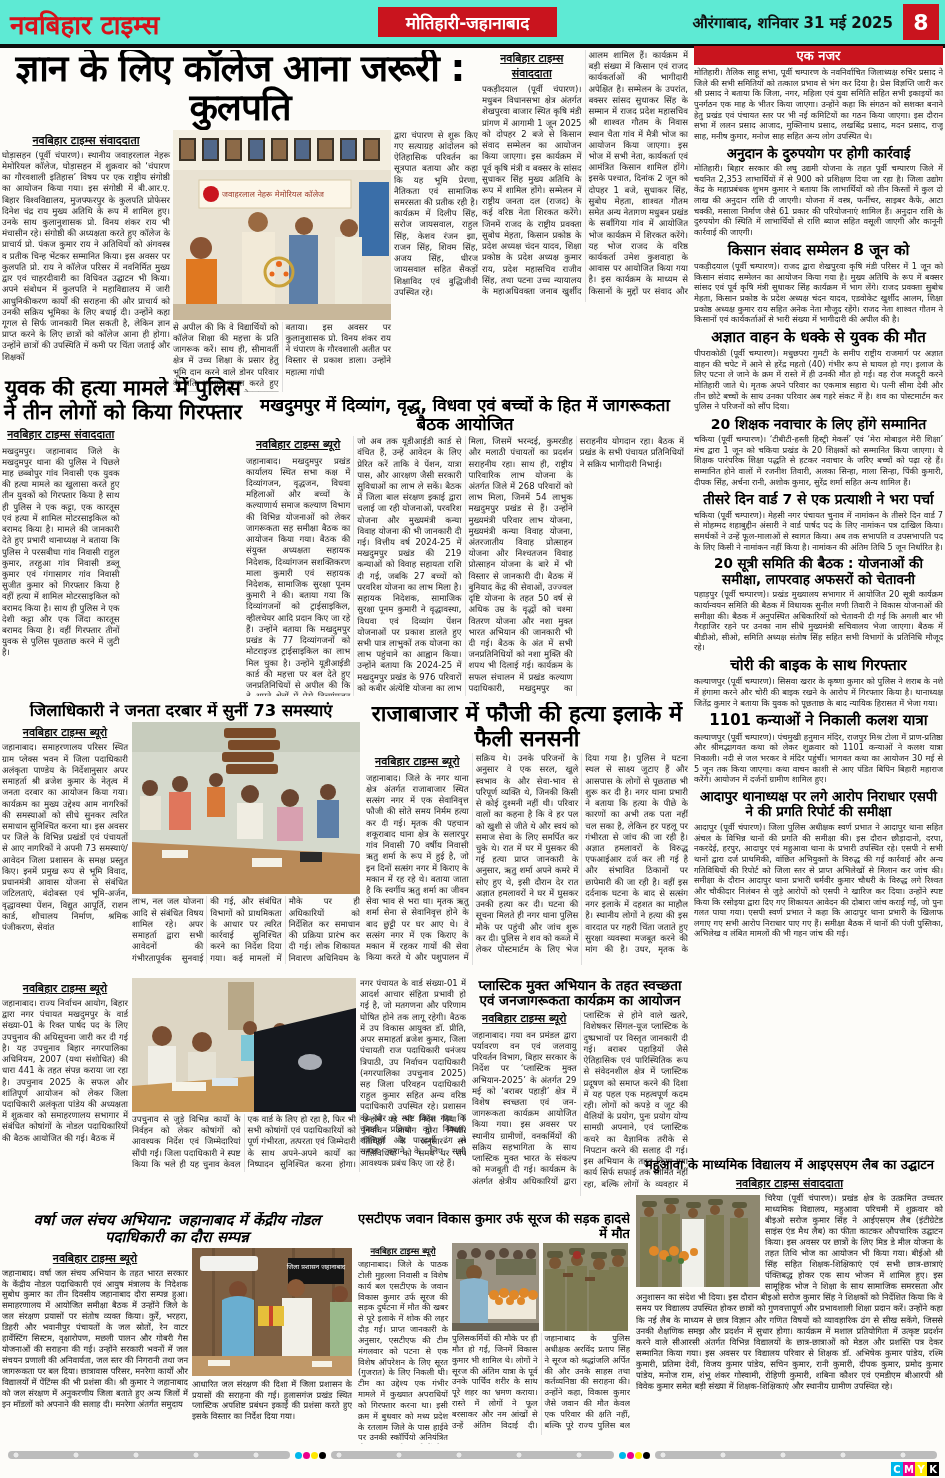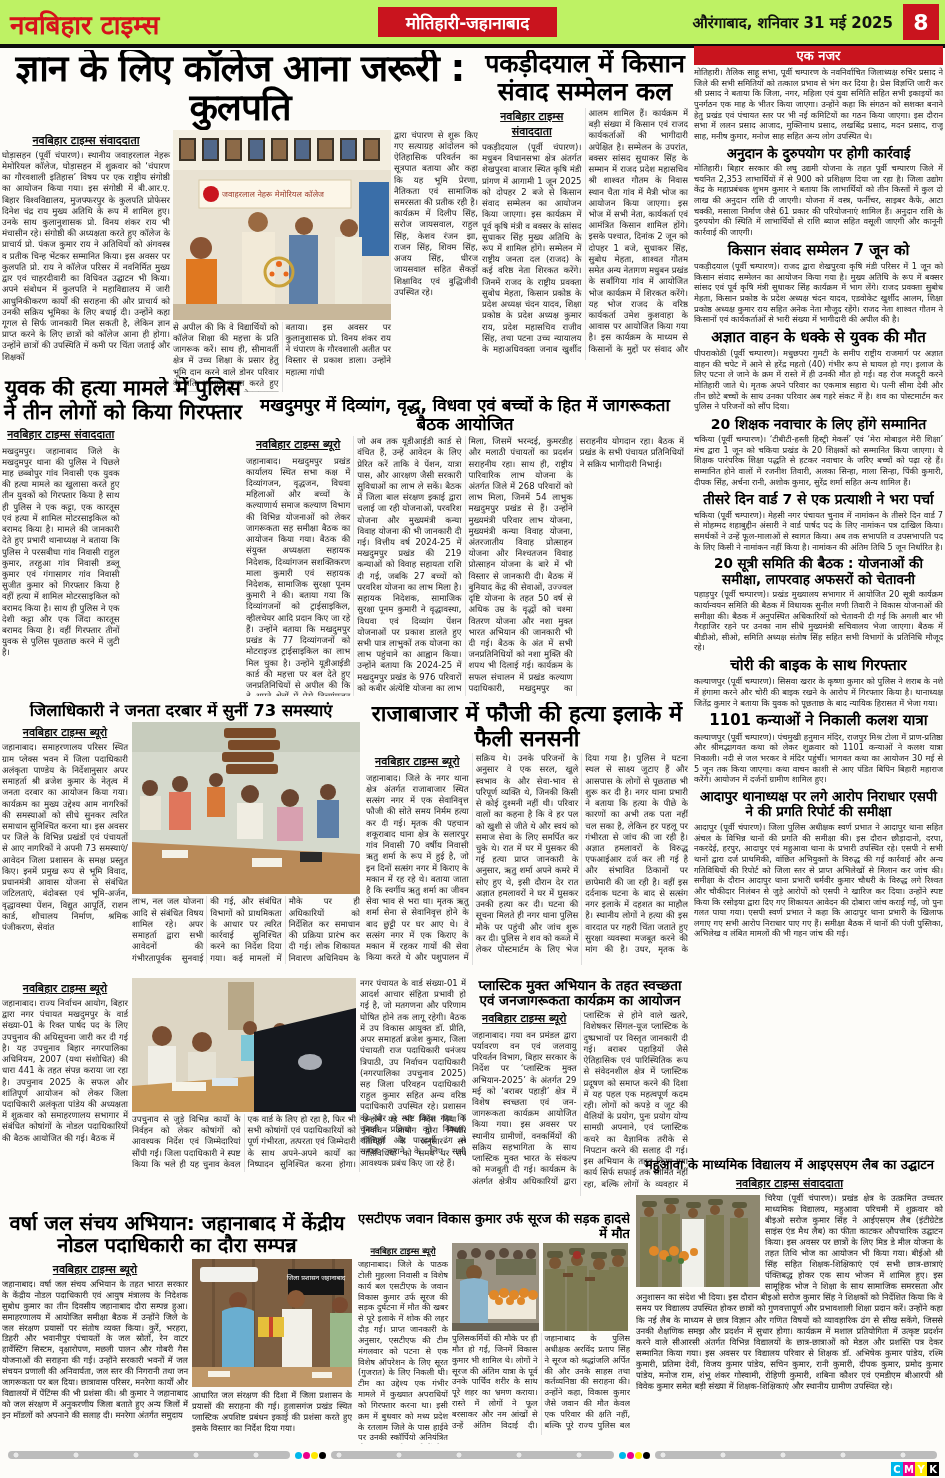--- a/index.html
+++ b/index.html
@@ -1,20 +1,20 @@
 <!DOCTYPE html>
 <html><head>
 <meta charset="utf-8">
 <style>
   html,body{margin:0;padding:0;}
   body{width:945px;height:1478px;position:relative;background:#fdfcf9;color:#141414;
        font-family:"DejaVu Sans","Liberation Sans",sans-serif;overflow:hidden;}
   .region{position:absolute;overflow:hidden;}
   
-  #masthead{left:0;top:0;width:945px;height:44px;background:#bef264;}
+  #masthead{left:0;top:0;width:945px;height:44px;background:#5eead4;}
   .paper-name{position:absolute;left:10px;top:6px;font-size:26px;font-weight:bold;color:#d6121b;letter-spacing:0;}
   .edition-box{position:absolute;left:378px;top:7px;width:179px;height:30px;background:#c9141e;color:#fff;
                display:flex;align-items:center;justify-content:center;font-size:17px;font-weight:bold;}
   .date-line{position:absolute;right:52px;top:12px;font-size:15px;font-weight:bold;color:#111;}
   .page-box{position:absolute;right:6px;top:4px;width:36px;height:36px;background:#c9141e;color:#fff;
             display:flex;align-items:center;justify-content:center;font-size:22px;font-weight:bold;}
   #rule{left:0;top:44px;width:945px;height:4px;background:#0d0d0d;}
   
   .hl{font-weight:bold;color:#000;text-align:center;line-height:1.12;margin:0 0 2px 0;}
   .hl-xl{font-size:37px;letter-spacing:-1px;line-height:1.05;}
@@ -108,38 +108,37 @@
           <circle cx="113" cy="144" r="2.5" fill="#e8671c"></circle>
         <rect y="174" width="218" height="16" fill="#c8b79a"></rect>
       </svg>
       <div class="bodytxt cols2" style="height:88px;margin-top:2px;">से अपील की कि वे विद्यार्थियों को कॉलेज शिक्षा की महत्ता के प्रति जागरूक करें। साथ ही, सीमावर्ती क्षेत्र में उच्च शिक्षा के प्रसार हेतु भूमि दान करने वाले डोनर परिवार के प्रति आभार व्यक्त करते हुए इसे समाज के लिए प्रेरणादायक बताया। इस अवसर पर कुलानुशासक प्रो. विनय शंकर राय ने चंपारण के गौरवशाली अतीत पर विस्तार से प्रकाश डाला। उन्होंने महात्मा गांधी</div>
     </div>
     <div class="bodytxt">द्वारा चंपारण से शुरू किए गए सत्याग्रह आंदोलन को ऐतिहासिक परिवर्तन का सूत्रपात बताया और कहा कि यह भूमि प्रेरणा, नैतिकता एवं सामाजिक समरसता की प्रतीक रही है। कार्यक्रम में दिलीप सिंह, सरोज जायसवाल, राहुल सिंह, केशव रंजन झा, राजन सिंह, शिवम सिंह, अजय सिंह, धीरज जायसवाल सहित सैकड़ों शिक्षाविद एवं बुद्धिजीवी उपस्थित रहे।</div>
   </div>
 </section>
 
 <section class="region" style="left:482px;top:50px;width:206px;height:340px;">
-  <h2 class="hl hl-lg">पकड़ीदयाल में किसान संवाद सम्मेलन कल</h2>
   <div class="bodytxt cols2" style="height:252px;">
     <span class="byline">नवबिहार टाइम्स संवाददाता</span>
     <span>पकड़ीदयाल (पूर्वी चंपारण)। मधुबन विधानसभा क्षेत्र अंतर्गत शेखपुरवा बाजार स्थित कृषि मंडी प्रांगण में आगामी 1 जून 2025 को दोपहर 2 बजे से किसान संवाद सम्मेलन का आयोजन किया जाएगा। इस कार्यक्रम में पूर्व कृषि मंत्री व बक्सर के सांसद सुधाकर सिंह मुख्य अतिथि के रूप में शामिल होंगे। सम्मेलन में राष्ट्रीय जनता दल (राजद) के कई वरिष्ठ नेता शिरकत करेंगे। जिनमें राजद के राष्ट्रीय प्रवक्ता सुबोध मेहता, किसान प्रकोष्ठ के प्रदेश अध्यक्ष चंदन यादव, शिक्षा प्रकोष्ठ के प्रदेश अध्यक्ष कुमार राय, प्रदेश महासचिव राजीव सिंह, तथा पटना उच्च न्यायालय के महाअधिवक्ता जनाब खुर्शीद आलम शामिल हैं। कार्यक्रम में बड़ी संख्या में किसान एवं राजद कार्यकर्ताओं की भागीदारी अपेक्षित है। सम्मेलन के उपरांत, बक्सर सांसद सुधाकर सिंह के सम्मान में राजद प्रदेश महासचिव श्री शाश्वत गौतम के निवास स्थान चैता गांव में मैत्री भोज का आयोजन किया जाएगा। इस भोज में सभी नेता, कार्यकर्ता एवं आमंत्रित किसान शामिल होंगे। इसके पश्चात, दिनांक 2 जून को दोपहर 1 बजे, सुधाकर सिंह, सुबोध मेहता, शाश्वत गौतम समेत अन्य नेतागण मधुबन प्रखंड के सर्बांगिया गांव में आयोजित भोज कार्यक्रम में शिरकत करेंगे। यह भोज राजद के वरिष्ठ कार्यकर्ता उमेश कुशवाहा के आवास पर आयोजित किया गया है। इस कार्यक्रम के माध्यम से किसानों के मुद्दों पर संवाद और संगठनात्मक मजबूती को लेकर विशेष चर्चा की जाएगी।</span>
   </div>
 </section>
 
 <aside id="eknajar" class="region">
   <div class="najar-banner">एक नजर</div>
   <div class="najar-item">
     <div class="najar-body">मोतिहारी। तैलिक साहू सभा, पूर्वी चम्पारण के नवनिर्वाचित जिलाध्यक्ष रुचिर प्रसाद ने जिले की सभी समितियों को तत्काल प्रभाव से भंग कर दिया है। प्रेस विज्ञप्ति जारी कर श्री प्रसाद ने बताया कि जिला, नगर, महिला एवं युवा समिति सहित सभी इकाइयों का पुनर्गठन एक माह के भीतर किया जाएगा। उन्होंने कहा कि संगठन को सशक्त बनाने हेतु प्रखंड एवं पंचायत स्तर पर भी नई कमिटियों का गठन किया जाएगा। इस दौरान सभा में ललन प्रसाद आजाद, मुक्तिनाथ प्रसाद, लखबिंद्र प्रसाद, मदन प्रसाद, राजू साह, मनीष कुमार, मनोज साह सहित अन्य लोग उपस्थित थे।</div>
   </div>
   <div class="najar-item">
     <div class="najar-title">अनुदान के दुरुपयोग पर होगी कार्रवाई</div>
     <div class="najar-body">मोतिहारी। बिहार सरकार की लघु उद्यमी योजना के तहत पूर्वी चम्पारण जिले में चयनित 2,353 लाभार्थियों में से 900 को प्रशिक्षण दिया जा रहा है। जिला उद्योग केंद्र के महाप्रबंधक शुभम कुमार ने बताया कि लाभार्थियों को तीन किस्तों में कुल दो लाख की अनुदान राशि दी जाएगी। योजना में वस्त्र, फर्नीचर, साइबर कैफे, आटा चक्की, मसाला निर्माण जैसे 61 प्रकार की परियोजनाएं शामिल हैं। अनुदान राशि के दुरुपयोग की स्थिति में लाभार्थियों से राशि ब्याज सहित वसूली जाएगी और कानूनी कार्रवाई की जाएगी।</div>
   </div>
   <div class="najar-item">
-    <div class="najar-title" style="font-size:15px;">किसान संवाद सम्मेलन 7 जून को</div>
+    <div class="najar-title" style="font-size:15px;">किसान संवाद सम्मेलन 8 जून को</div>
     <div class="najar-body">पकड़ीदयाल (पूर्वी चम्पारण)। राजद द्वारा शेखपुरवा कृषि मंडी परिसर में 1 जून को किसान संवाद सम्मेलन का आयोजन किया गया है। मुख्य अतिथि के रूप में बक्सर सांसद एवं पूर्व कृषि मंत्री सुधाकर सिंह कार्यक्रम में भाग लेंगे। राजद प्रवक्ता सुबोध मेहता, किसान प्रकोष्ठ के प्रदेश अध्यक्ष चंदन यादव, एडवोकेट खुर्शीद आलम, शिक्षा प्रकोष्ठ अध्यक्ष कुमार राय सहित अनेक नेता मौजूद रहेंगे। राजद नेता शाश्वत गौतम ने किसानों एवं कार्यकर्ताओं से भारी संख्या में भागीदारी की अपील की है।</div>
   </div>
   <div class="najar-item">
     <div class="najar-title" style="font-size:15px;">अज्ञात वाहन के धक्के से युवक की मौत</div>
     <div class="najar-body">पीपराकोठी (पूर्वी चम्पारण)। मधुछपरा गुमटी के समीप राष्ट्रीय राजमार्ग पर अज्ञात वाहन की चपेट में आने से हरेंद्र महतो (40) गंभीर रूप से घायल हो गए। इलाज के लिए पटना ले जाने के क्रम में रास्ते में ही उनकी मौत हो गई। वह रोज मजदूरी करने मोतिहारी जाते थे। मृतक अपने परिवार का एकमात्र सहारा थे। पत्नी सीमा देवी और तीन छोटे बच्चों के साथ उनका परिवार अब गहरे संकट में है। शव का पोस्टमार्टम कर पुलिस ने परिजनों को सौंप दिया।</div>
   </div>
   <div class="najar-item">
     <div class="najar-title" style="font-size:14px;">20 शिक्षक नवाचार के लिए होंगे सम्मानित</div>
     <div class="najar-body">चकिया (पूर्वी चम्पारण)। ‘टीबीटी-हस्ती हिस्ट्री मेकर्स’ एवं ‘मेरा मोबाइल मेरी शिक्षा’ मंच द्वारा 1 जून को चकिया प्रखंड के 20 शिक्षकों को सम्मानित किया जाएगा। ये शिक्षक पारंपरिक शिक्षा पद्धति से हटकर नवाचार के जरिए बच्चों को पढ़ा रहे हैं। सम्मानित होने वालों में रजनीश तिवारी, अलका सिन्हा, माला सिन्हा, पिंकी कुमारी, दीपक सिंह, अर्चना रानी, अशोक कुमार, सुरेंद्र शर्मा सहित अन्य शामिल हैं।</div>
   </div>
@@ -262,21 +261,21 @@
 
 <section class="region" style="left:472px;top:978px;width:216px;height:230px;">
   <h2 class="hl" style="font-size:13.5px;">प्लास्टिक मुक्त अभियान के तहत स्वच्छता एवं जनजागरूकता कार्यक्रम का आयोजन</h2>
   <div class="bodytxt cols2" style="height:186px;">
     <span class="byline">नवबिहार टाइम्स ब्यूरो</span>
     <span>जहानाबाद। गया वन प्रमंडल द्वारा पर्यावरण वन एवं जलवायु परिवर्तन विभाग, बिहार सरकार के निर्देश पर ‘प्लास्टिक मुक्त अभियान-2025’ के अंतर्गत 29 मई को ‘बराबर पहाड़ी’ क्षेत्र में विशेष स्वच्छता एवं जन-जागरूकता कार्यक्रम आयोजित किया गया। इस अवसर पर स्थानीय ग्रामीणों, वनकर्मियों की सक्रिय सहभागिता के साथ प्लास्टिक मुक्त भारत के संकल्प को मजबूती दी गई। कार्यक्रम के अंतर्गत क्षेत्रीय अधिकारियों द्वारा प्लास्टिक से होने वाले खतरे, विशेषकर सिंगल-यूज प्लास्टिक के दुष्प्रभावों पर विस्तृत जानकारी दी गई। बराबर पहाड़ियों जैसे ऐतिहासिक एवं पारिस्थितिक रूप से संवेदनशील क्षेत्र में प्लास्टिक प्रदूषण को समाप्त करने की दिशा में यह पहल एक महत्वपूर्ण कदम रही। लोगों को कपड़े व जूट की थैलियों के प्रयोग, पुनः प्रयोग योग्य सामग्री अपनाने, एवं प्लास्टिक कचरे का वैज्ञानिक तरीके से निपटान करने की सलाह दी गई। इस अभियान के तहत किया गया कार्य सिर्फ सफाई तक सीमित नहीं रहा, बल्कि लोगों के व्यवहार में सकारात्मक बदलाव लाने पर केंद्रित रहा।</span>
   </div>
 </section>
 
 <section class="region" style="left:2px;top:1212px;width:350px;height:232px;">
-  <h2 class="hl" style="font-size:20px;">वर्षा जल संचय अभियान: जहानाबाद में केंद्रीय नोडल पदाधिकारी का दौरा सम्पन्न</h2>
+  <h2 class="hl" style="font-size:15px;font-style:italic;">वर्षा जल संचय अभियान: जहानाबाद में केंद्रीय नोडल पदाधिकारी का दौरा सम्पन्न</h2>
   <div style="display:flex;gap:4px;height:178px;">
     <div style="width:186px;">
       <span class="byline">नवबिहार टाइम्स ब्यूरो</span>
       <div class="bodytxt" style="font-size:8.3px;">जहानाबाद। वर्षा जल संचय अभियान के तहत भारत सरकार के केंद्रीय नोडल पदाधिकारी एवं आयुष मंत्रालय के निदेशक सुबोध कुमार का तीन दिवसीय जहानाबाद दौरा सम्पन्न हुआ। समाहरणालय में आयोजित समीक्षा बैठक में उन्होंने जिले के जल संरक्षण प्रयासों पर संतोष व्यक्त किया। कुर्रे, भरहरा, डिहरी और भवानीपुर पंचायतों के जल स्रोतों, रेन वाटर हार्वेस्टिंग सिस्टम, वृक्षारोपण, मछली पालन और गोबरी गैस योजनाओं की सराहना की गई। उन्होंने सरकारी भवनों में जल संचयन प्रणाली की अनिवार्यता, जल स्तर की निगरानी तथा जन जागरूकता पर बल दिया। छात्रावास परिसर, मनरेगा कार्यों और विद्यालयों में पेंटिंग्स की भी प्रशंसा की। श्री कुमार ने जहानाबाद को जल संरक्षण में अनुकरणीय जिला बताते हुए अन्य जिलों में इन मॉडलों को अपनाने की सलाह दी। मनरेगा अंतर्गत समुदाय</div>
     </div>
     <div style="width:160px;">
       <svg class="photo" width="160" height="128" viewBox="0 0 160 128">
         <rect width="160" height="128" fill="#7d5f42"></rect>
         <g fill="#6d5238">
             <rect x="20" width="3" height="128"></rect>

